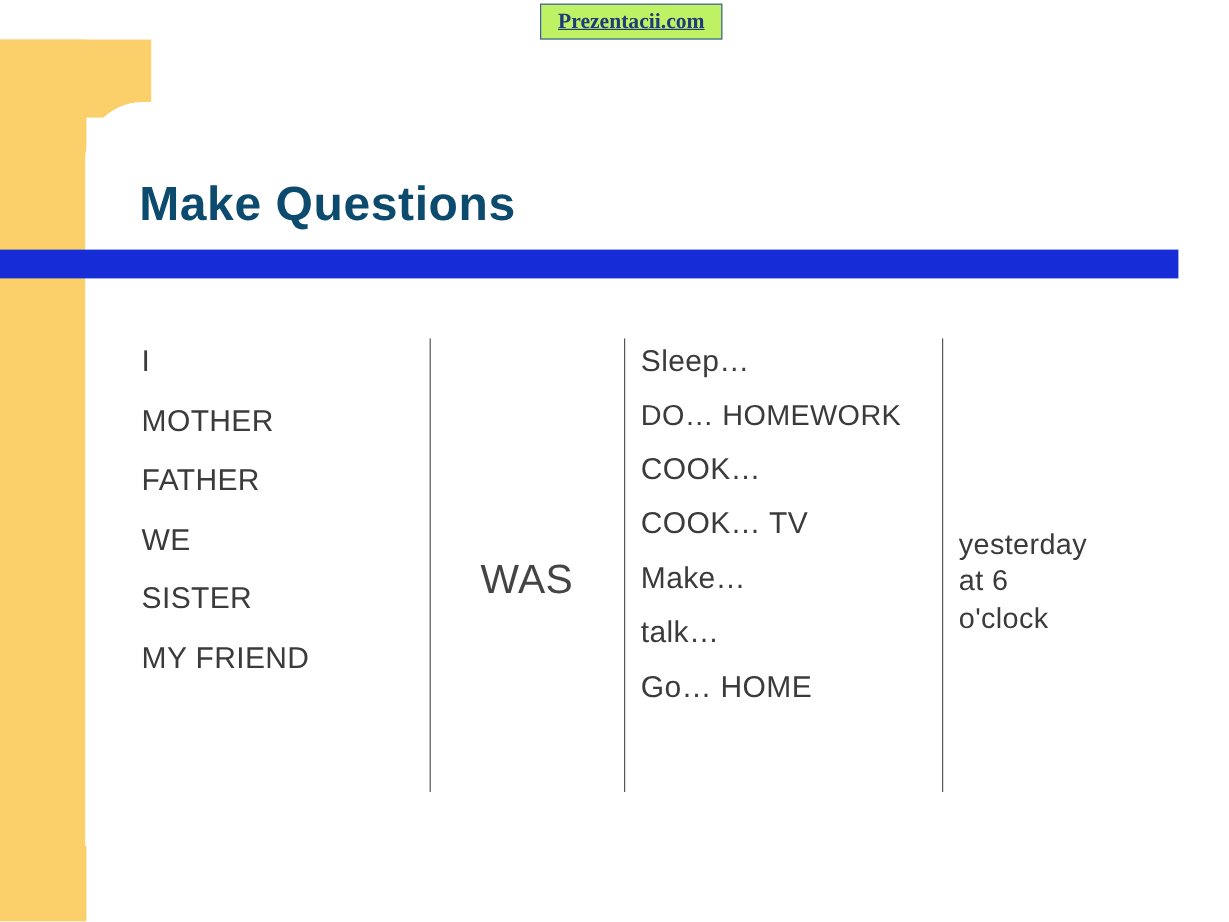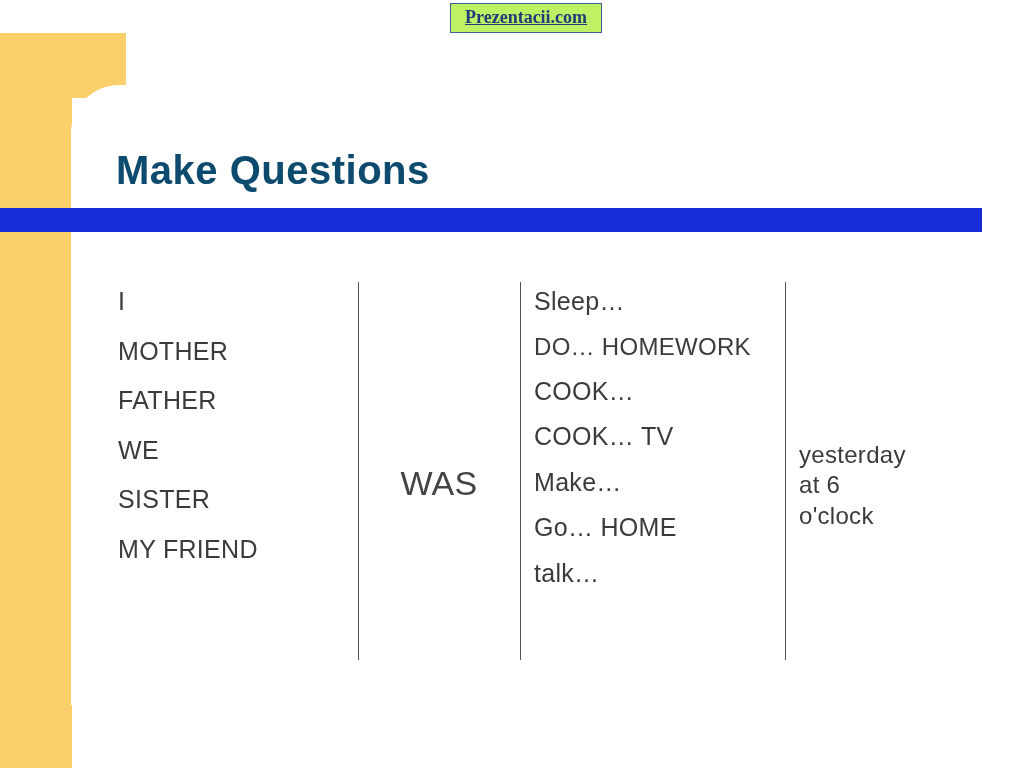--- a/index.html
+++ b/index.html
@@ -152,22 +152,22 @@
     <div class="col c2">
       <div class="item" style="margin-bottom:8px;">WAS</div>
     </div>
 
     <div class="col c3" style="padding-left:14px;">
       <div class="item">Sleep…</div>
       <div class="item small">DO… HOMEWORK</div>
       <div class="item">COOK…</div>
       <div class="item">COOK… TV</div>
       <div class="item">Make…</div>
+      <div class="item">talk…</div>
       <div class="item">Go… HOME</div>
-      <div class="item">talk…</div>
     </div>
 
     <div class="col c4" style="padding-left:14px;">
       <div class="item">yesterday</div>
       <div class="item">at 6</div>
       <div class="item">o'clock</div>
     </div>
   </div>
 
 </div>

